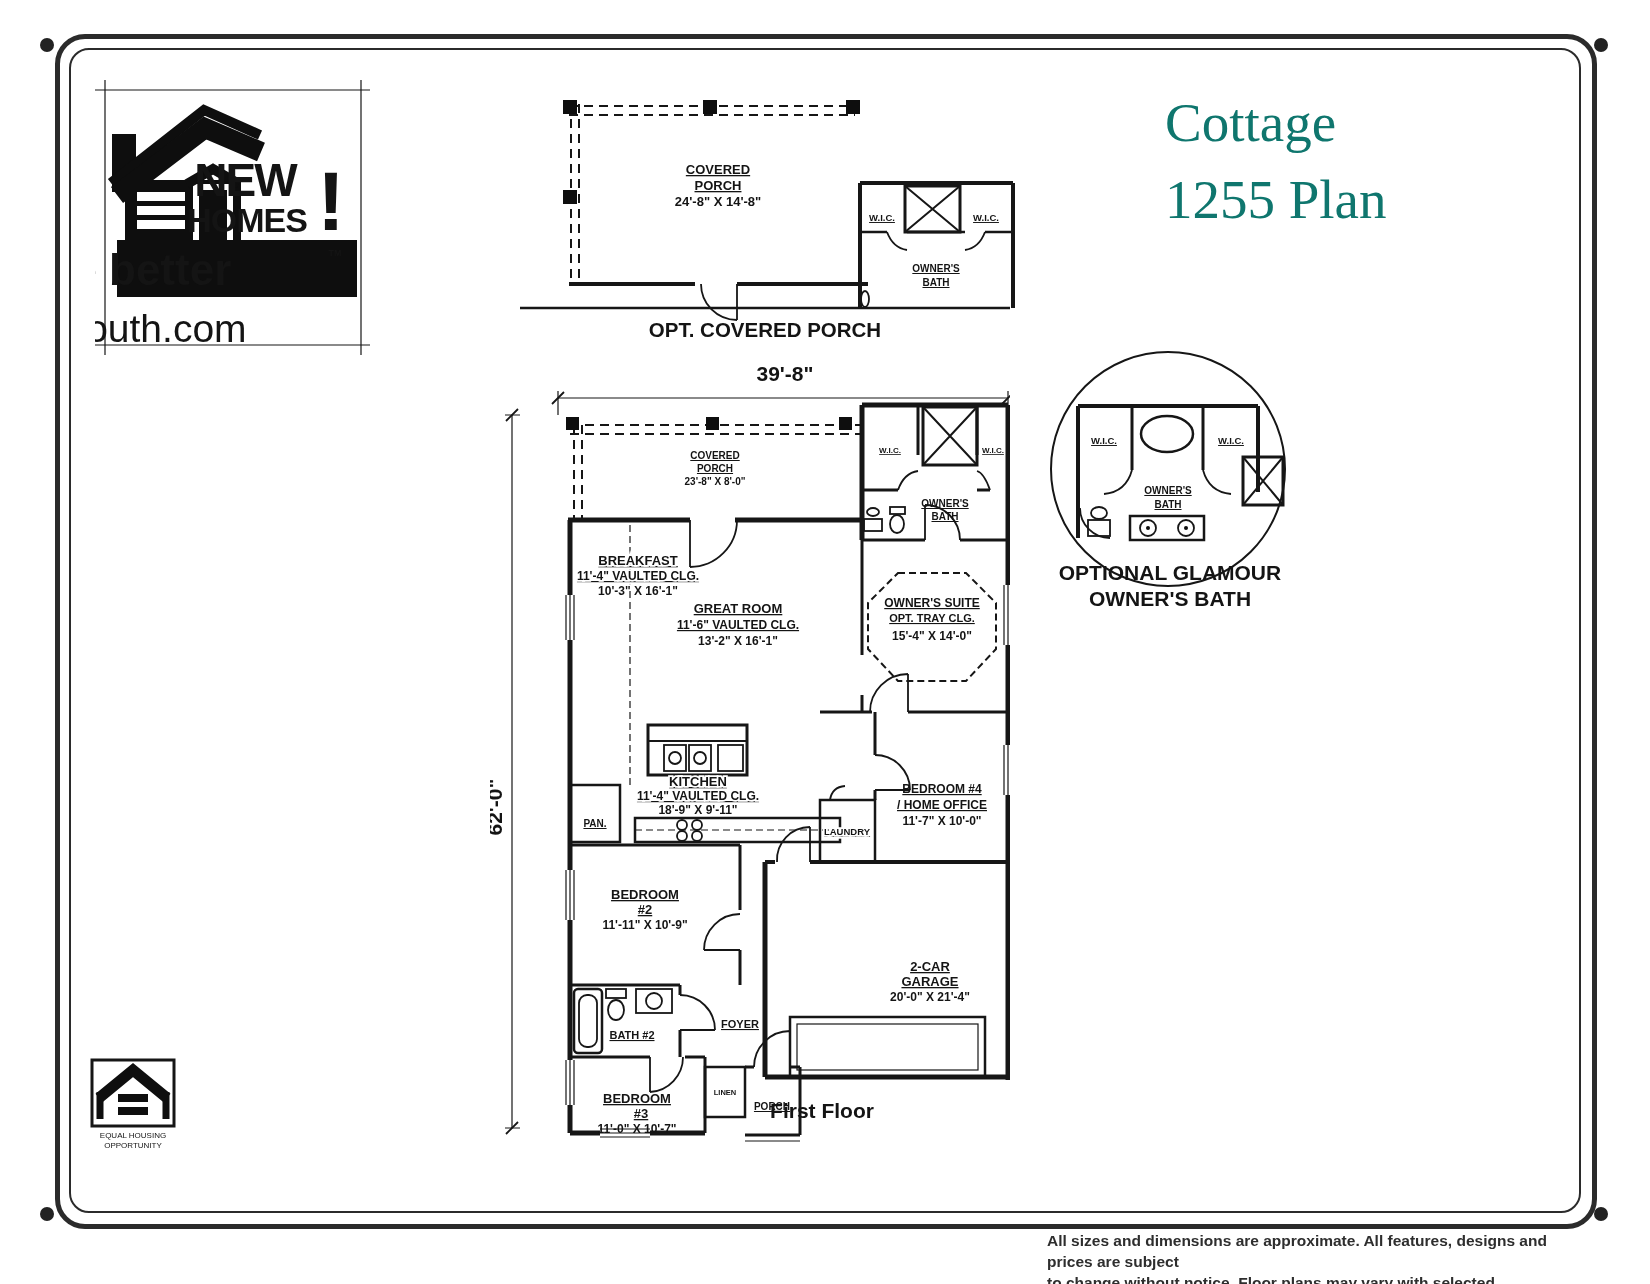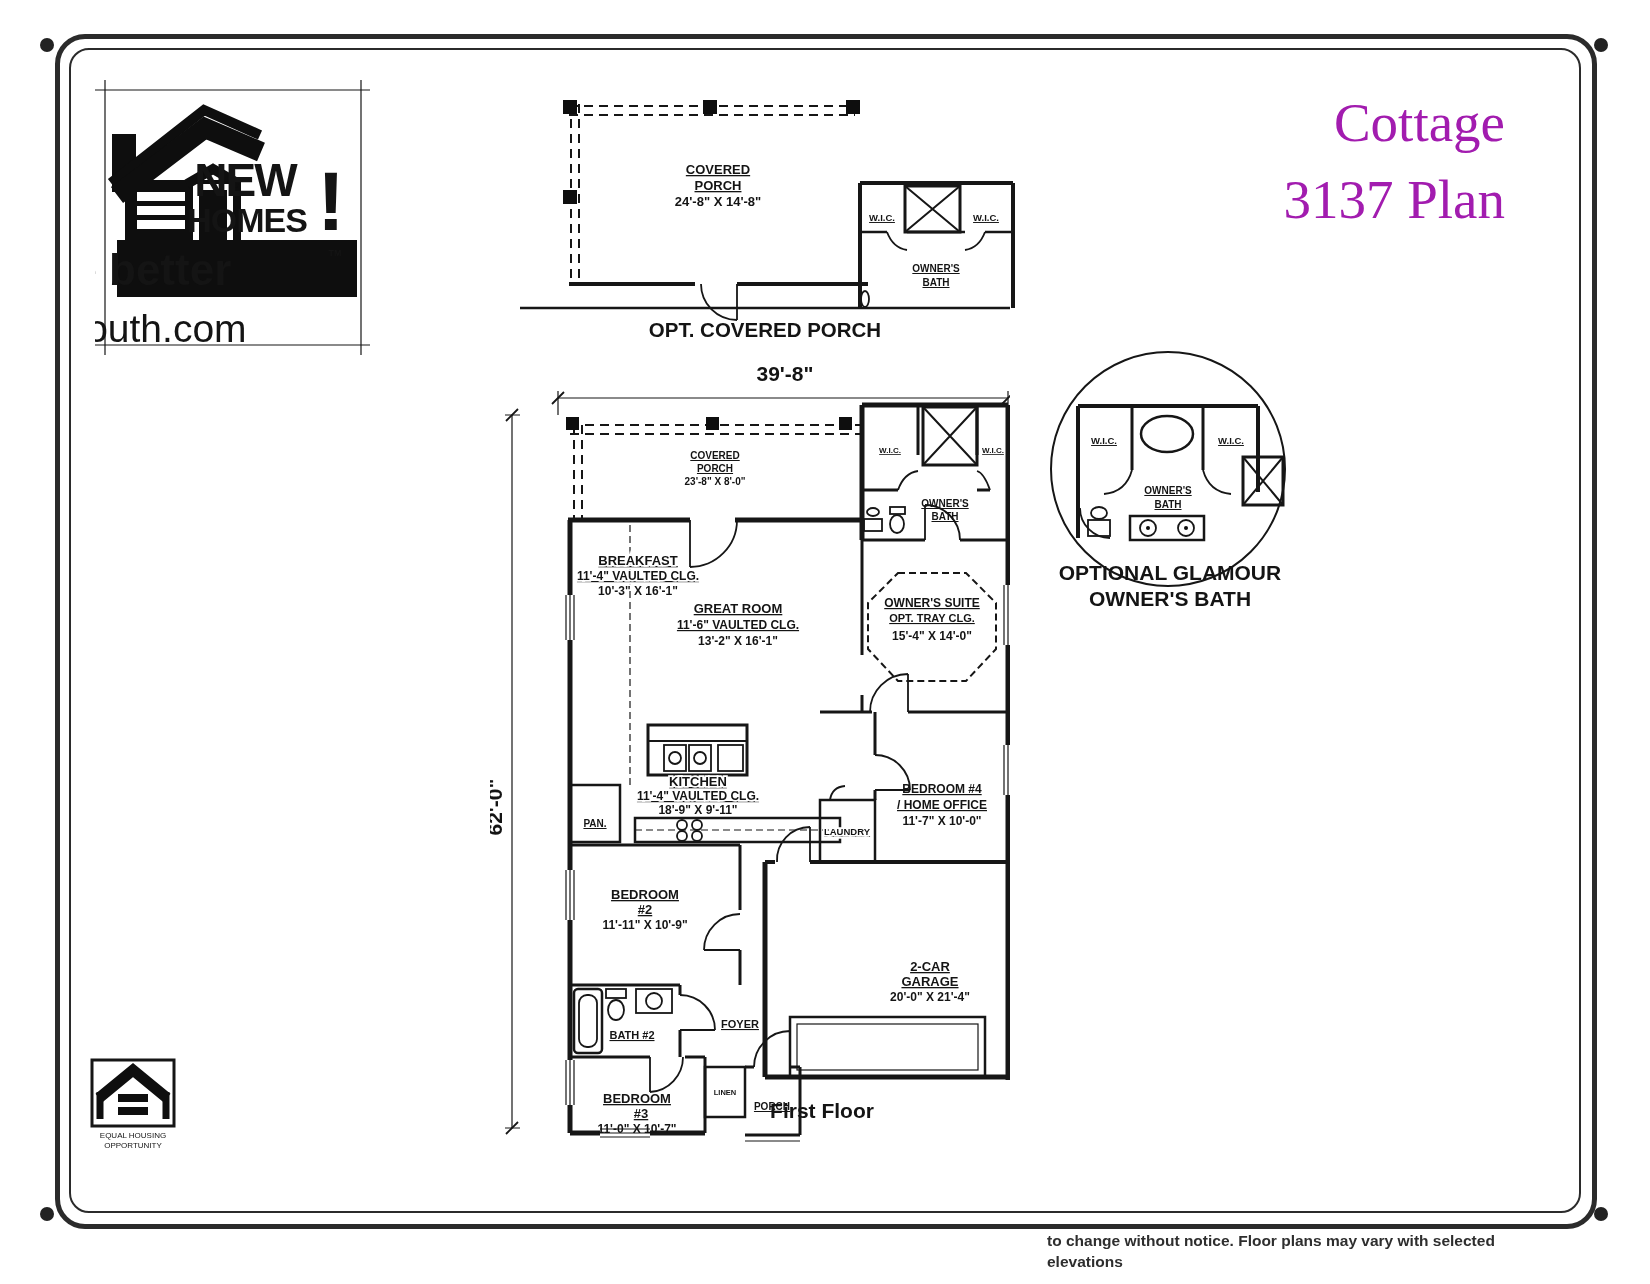--- a/index.html
+++ b/index.html
@@ -6,22 +6,22 @@
   #page{position:relative;width:1650px;height:1284px;background:#ffffff;overflow:hidden;
         font-family:"Liberation Sans",sans-serif;}
   
   .frame-outer{position:absolute;left:55px;top:34px;width:1532px;height:1185px;
 making       border:5px solid #2b2b2b;border-radius:30px;}
   .frame-outer{border:5px solid #2b2b2b;}
   .frame-inner{position:absolute;left:69px;top:48px;width:1508px;height:1161px;
        border:2px solid #2b2b2b;border-radius:20px;}
   .corner-dot{position:absolute;width:14px;height:14px;border-radius:50%;background:#222;}
   
-  #plan-title{position:absolute;left:1165px;top:84px;width:340px;text-align:right;
-       font-family:"Liberation Serif",serif;color:#a21caf;font-size:55px;line-height:77px;}
+  #plan-title{position:absolute;left:1165px;top:84px;width:340px;text-align:left;
+       font-family:"Liberation Serif",serif;color:#0f766e;font-size:55px;line-height:77px;}
   
   #disclaimer{position:absolute;left:1047px;top:1230px;width:520px;color:#2e2e2e;
        font-size:15.5px;line-height:21px;font-weight:bold;}
   
   svg text{font-family:"Liberation Sans",sans-serif;font-weight:bold;fill:#141414;text-anchor:middle;}
   svg text.u{text-decoration:underline;}
   svg text.halo{paint-order:stroke fill;stroke:#ffffff;stroke-width:3.5px;}
   .t21{font-size:21px}.t20{font-size:20.5px}.t13{font-size:13px}.t12{font-size:12px}
   .t11{font-size:11px}.t10{font-size:10px}.t9{font-size:9.5px}.t8{font-size:8px}.t7{font-size:7.5px}
   .w5{stroke:#161616;stroke-width:5;fill:none}
@@ -67,21 +67,21 @@
     <text x="236" y="150" text-anchor="start" style="font-size:84px">!</text>
     <text x="152" y="152" text-anchor="start" style="font-size:34px;letter-spacing:-1px">HOMES</text>
     <rect x="22" y="160" width="240" height="57" fill="#0e0e0e"></rect>
     <text x="36" y="205" text-anchor="start" fill="#ffffff" style="font-size:44px">are better</text>
     <text x="240" y="176" text-anchor="start" fill="#ffffff" style="font-size:9px">TM</text>
     <text x="28" y="262" text-anchor="start" fill="#383838" style="font-size:39px;font-weight:normal">OleSouth.com</text>
   </svg>
 
   <div id="plan-title">
     <div>Cottage</div>
-    <div>3137 Plan</div>
+    <div>1255 Plan</div>
   </div>
 
   <svg style="position:absolute;left:515px;top:88px" width="500" height="255" viewBox="0 0 500 255">
     <g>
       <path class="w2 dash2" d="M54 18 H340 M54 27 H340"></path>
       <path class="w2 dash2" d="M56 16 V196 M64 16 V196"></path>
       <rect class="blk" x="48" y="12" width="14" height="14"></rect>
       <rect class="blk" x="188" y="12" width="14" height="14"></rect>
       <rect class="blk" x="331" y="12" width="14" height="14"></rect>
       <rect class="blk" x="48" y="102" width="14" height="14"></rect>
@@ -303,16 +303,17 @@
       <path d="M13 50 L47 22 L81 50" stroke="#0e0e0e" stroke-width="11" fill="none"></path>
       <path d="M14 44 V71 M80 44 V71" stroke="#0e0e0e" stroke-width="7" fill="none"></path>
       <rect class="blk" x="32" y="46" width="30" height="8"></rect>
       <rect class="blk" x="32" y="59" width="30" height="8"></rect>
     </g>
     <text class="t8" x="47" y="90" style="font-weight:normal">EQUAL HOUSING</text>
     <text class="t8" x="47" y="100" style="font-weight:normal">OPPORTUNITY</text>
   </svg>
 
   <div id="disclaimer">
+    <div>All sizes and dimensions are approximate. All features, designs and prices are subject</div>
     <div>to change without notice.  Floor plans may vary with selected elevations</div>
   </div>
 
 </div>
 
 </body></html>

